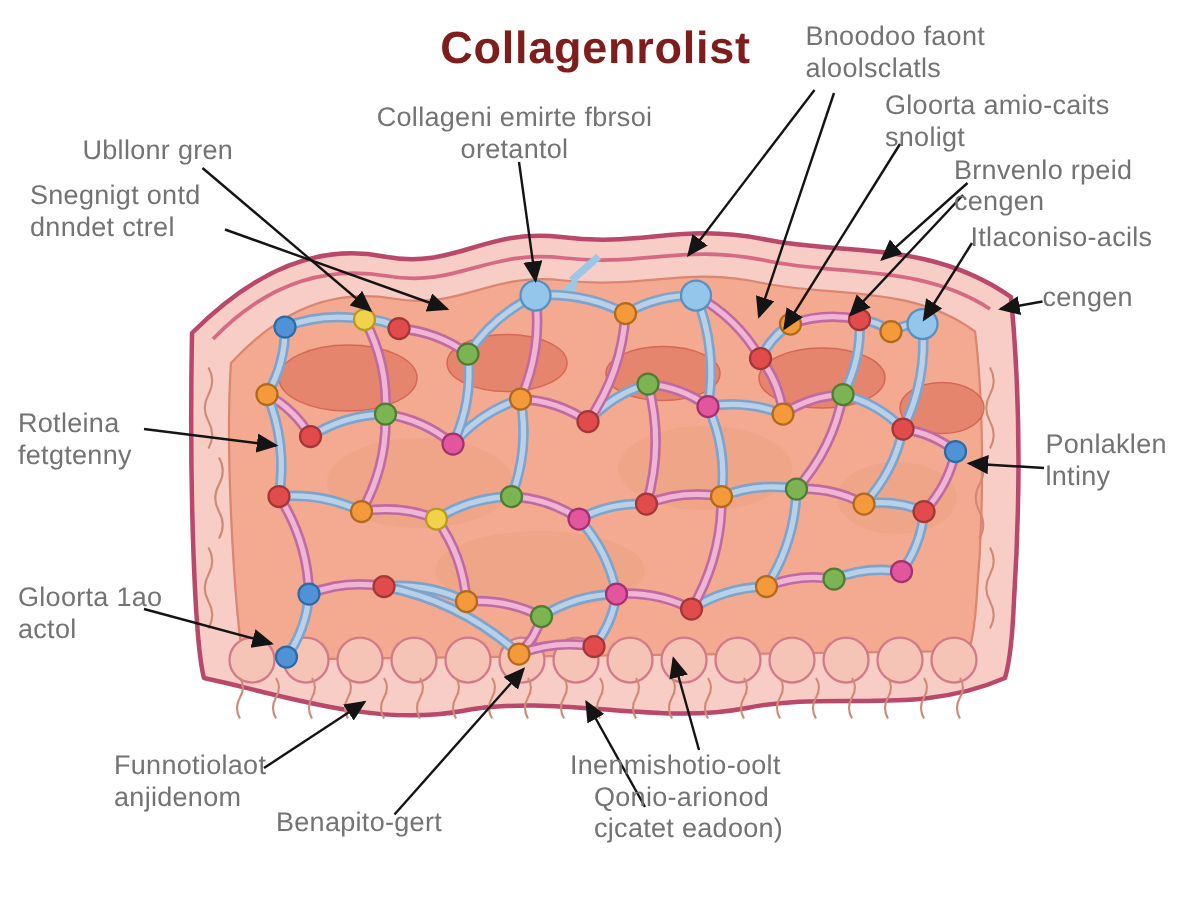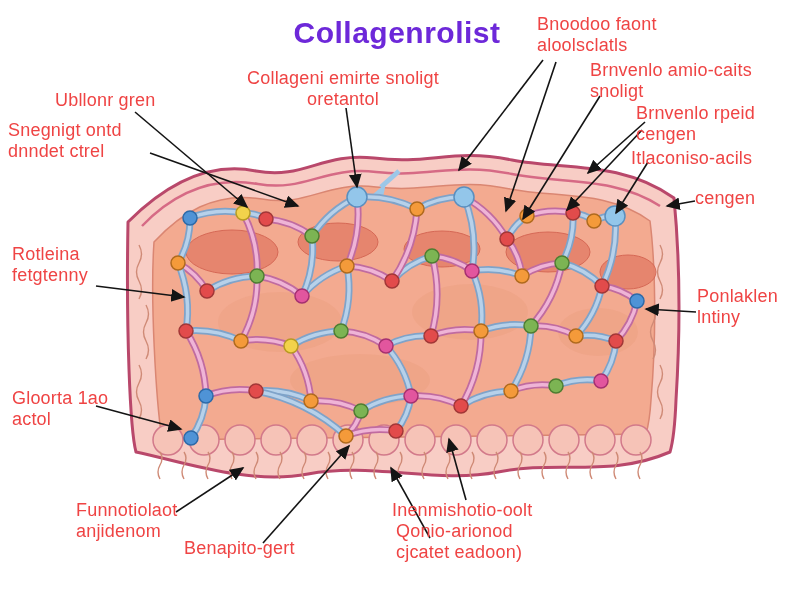--- a/index.html
+++ b/index.html
@@ -3,41 +3,41 @@
 <meta charset="utf-8">
 <style>
   html,body{margin:0;padding:0;}
   body{
     width:800px;height:600px;position:relative;overflow:hidden;
     background:#ffffff;font-family:"Liberation Sans",sans-serif;
   }
   #scene{position:absolute;left:0;top:0;z-index:1;}
   .label{
     position:absolute;z-index:2;white-space:pre-line;
-    font-size:18px;line-height:1.18;color:#ef4444;letter-spacing:.2px;
+    font-size:18px;line-height:1.18;color:#737373;letter-spacing:.2px;
   }
   .label.center{text-align:center;}
   #title{
     position:absolute;z-index:2;top:16px;left:247px;width:300px;text-align:center;
-    font-size:30px;font-weight:bold;letter-spacing:.5px;color:#6d28d9;
+    font-size:30px;font-weight:bold;letter-spacing:.5px;color:#7f1d1d;
   }
   #l-bnoodoo{left:537px;top:14px}
   #l-gloorta{left:590px;top:60px}
   #l-collageni{left:238px;top:68px;width:210px}
   #l-ubllonr{left:55px;top:90px}
   #l-brnvenlo{left:636px;top:103px}
-  #l-snegnigt{left:8px;top:120px}
-  #l-itlaconiso{left:631px;top:148px}
+  #l-snegnigt{left:20px;top:120px}
+  #l-itlaconiso{left:647px;top:148px}
   #l-fbrsoi{left:695px;top:188px}
-  #l-rotleina{left:12px;top:244px}
+  #l-rotleina{left:12px;top:272px}
   #l-ponlaklen{left:697px;top:286px}
   #l-coolan{left:12px;top:388px}
   #l-funnotiolaot{left:76px;top:500px}
   #l-benapito{left:184px;top:538px}
-  #l-inenmishotio{left:392px;top:500px}
+  #l-inenmishotio{left:380px;top:500px}
   #l-qonio{left:396px;top:521px}
 </style>
 </head>
 <body>
 
 <svg id="scene" width="800" height="600" viewBox="0 0 800 600">
   <defs>
     <marker id="ah" markerWidth="10" markerHeight="9" refX="8" refY="4" orient="auto">
       <path d="M0,0 L9,4 L0,8 Z" fill="#141414"></path>
     </marker>
@@ -325,23 +325,23 @@
     <line x1="263" y1="543" x2="349" y2="446"></line>
     <line x1="466" y1="500" x2="449" y2="439"></line>
     <line x1="430" y1="538" x2="391" y2="468"></line>
   </g>
 </svg>
 
 <div id="title">Collagenrolist</div>
 
 <div class="label" id="l-bnoodoo">Bnoodoo faont
 aloolsclatls</div>
-<div class="label" id="l-gloorta">Brnvenlo amio-caits
+<div class="label" id="l-gloorta">Gloorta amio-caits
 snoligt</div>
-<div class="label center" id="l-collageni">Collageni emirte snoligt
+<div class="label center" id="l-collageni">Collageni emirte fbrsoi
 oretantol</div>
 <div class="label" id="l-ubllonr">Ubllonr gren</div>
 <div class="label" id="l-brnvenlo">Brnvenlo rpeid
 cengen</div>
 <div class="label" id="l-snegnigt">Snegnigt ontd
 dnndet ctrel</div>
 <div class="label" id="l-itlaconiso">Itlaconiso-acils</div>
 <div class="label" id="l-fbrsoi">cengen</div>
 <div class="label" id="l-rotleina">Rotleina
 fetgtenny</div>

